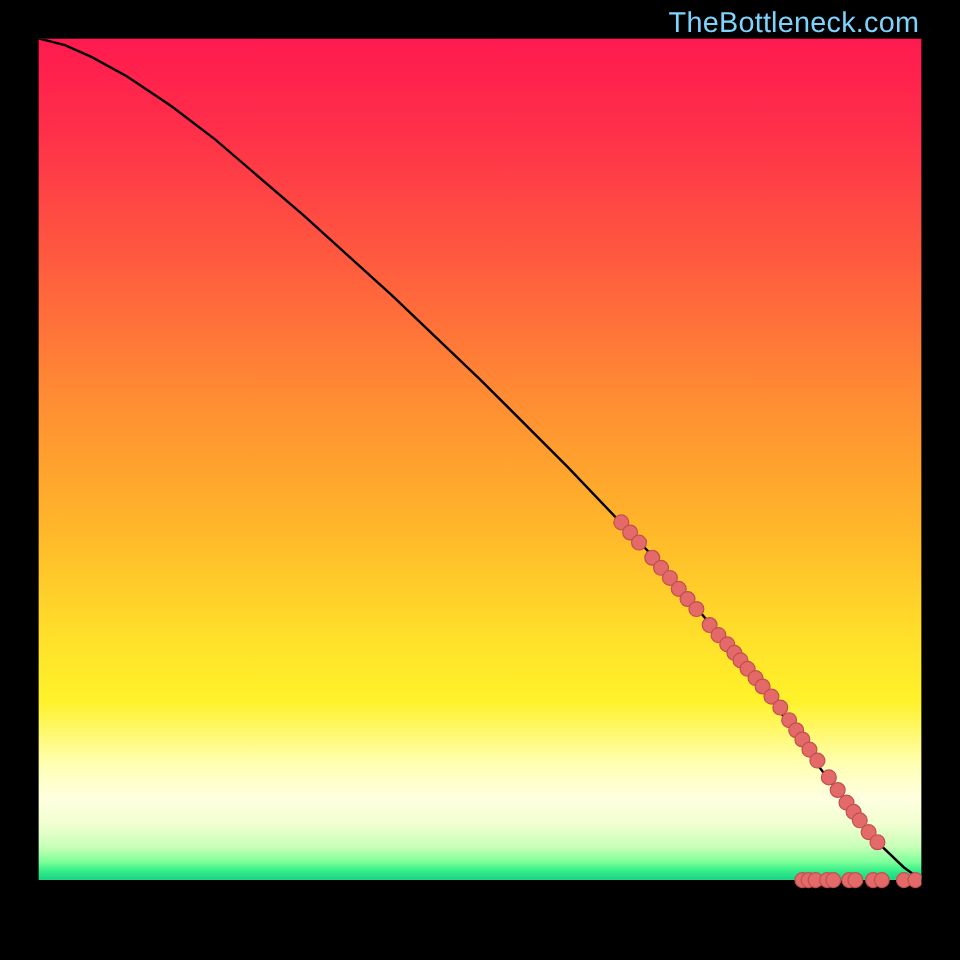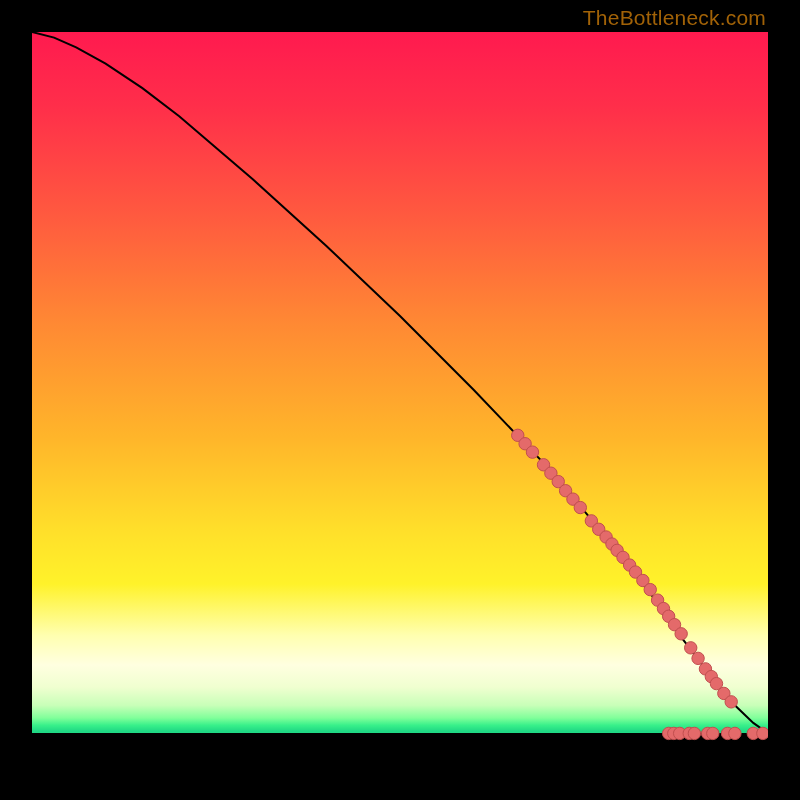--- a/index.html
+++ b/index.html
@@ -48,22 +48,22 @@
         #20d884 95%,
         #20d884 95.3%,
         #000000 95.3%,
         #000000 100%
       );
   }
   .watermark {
     position: absolute;
     top: 6px;
     right: 34px;
-    color: #a16207;
-    font-size: 21px;
+    color: #7dd3fc;
+    font-size: 24px;
     letter-spacing: 0.2px;
     user-select: none;
   }
   svg.overlay {
     position: absolute;
     inset: 0;
   }
 </style>
 </head>
 <body>

